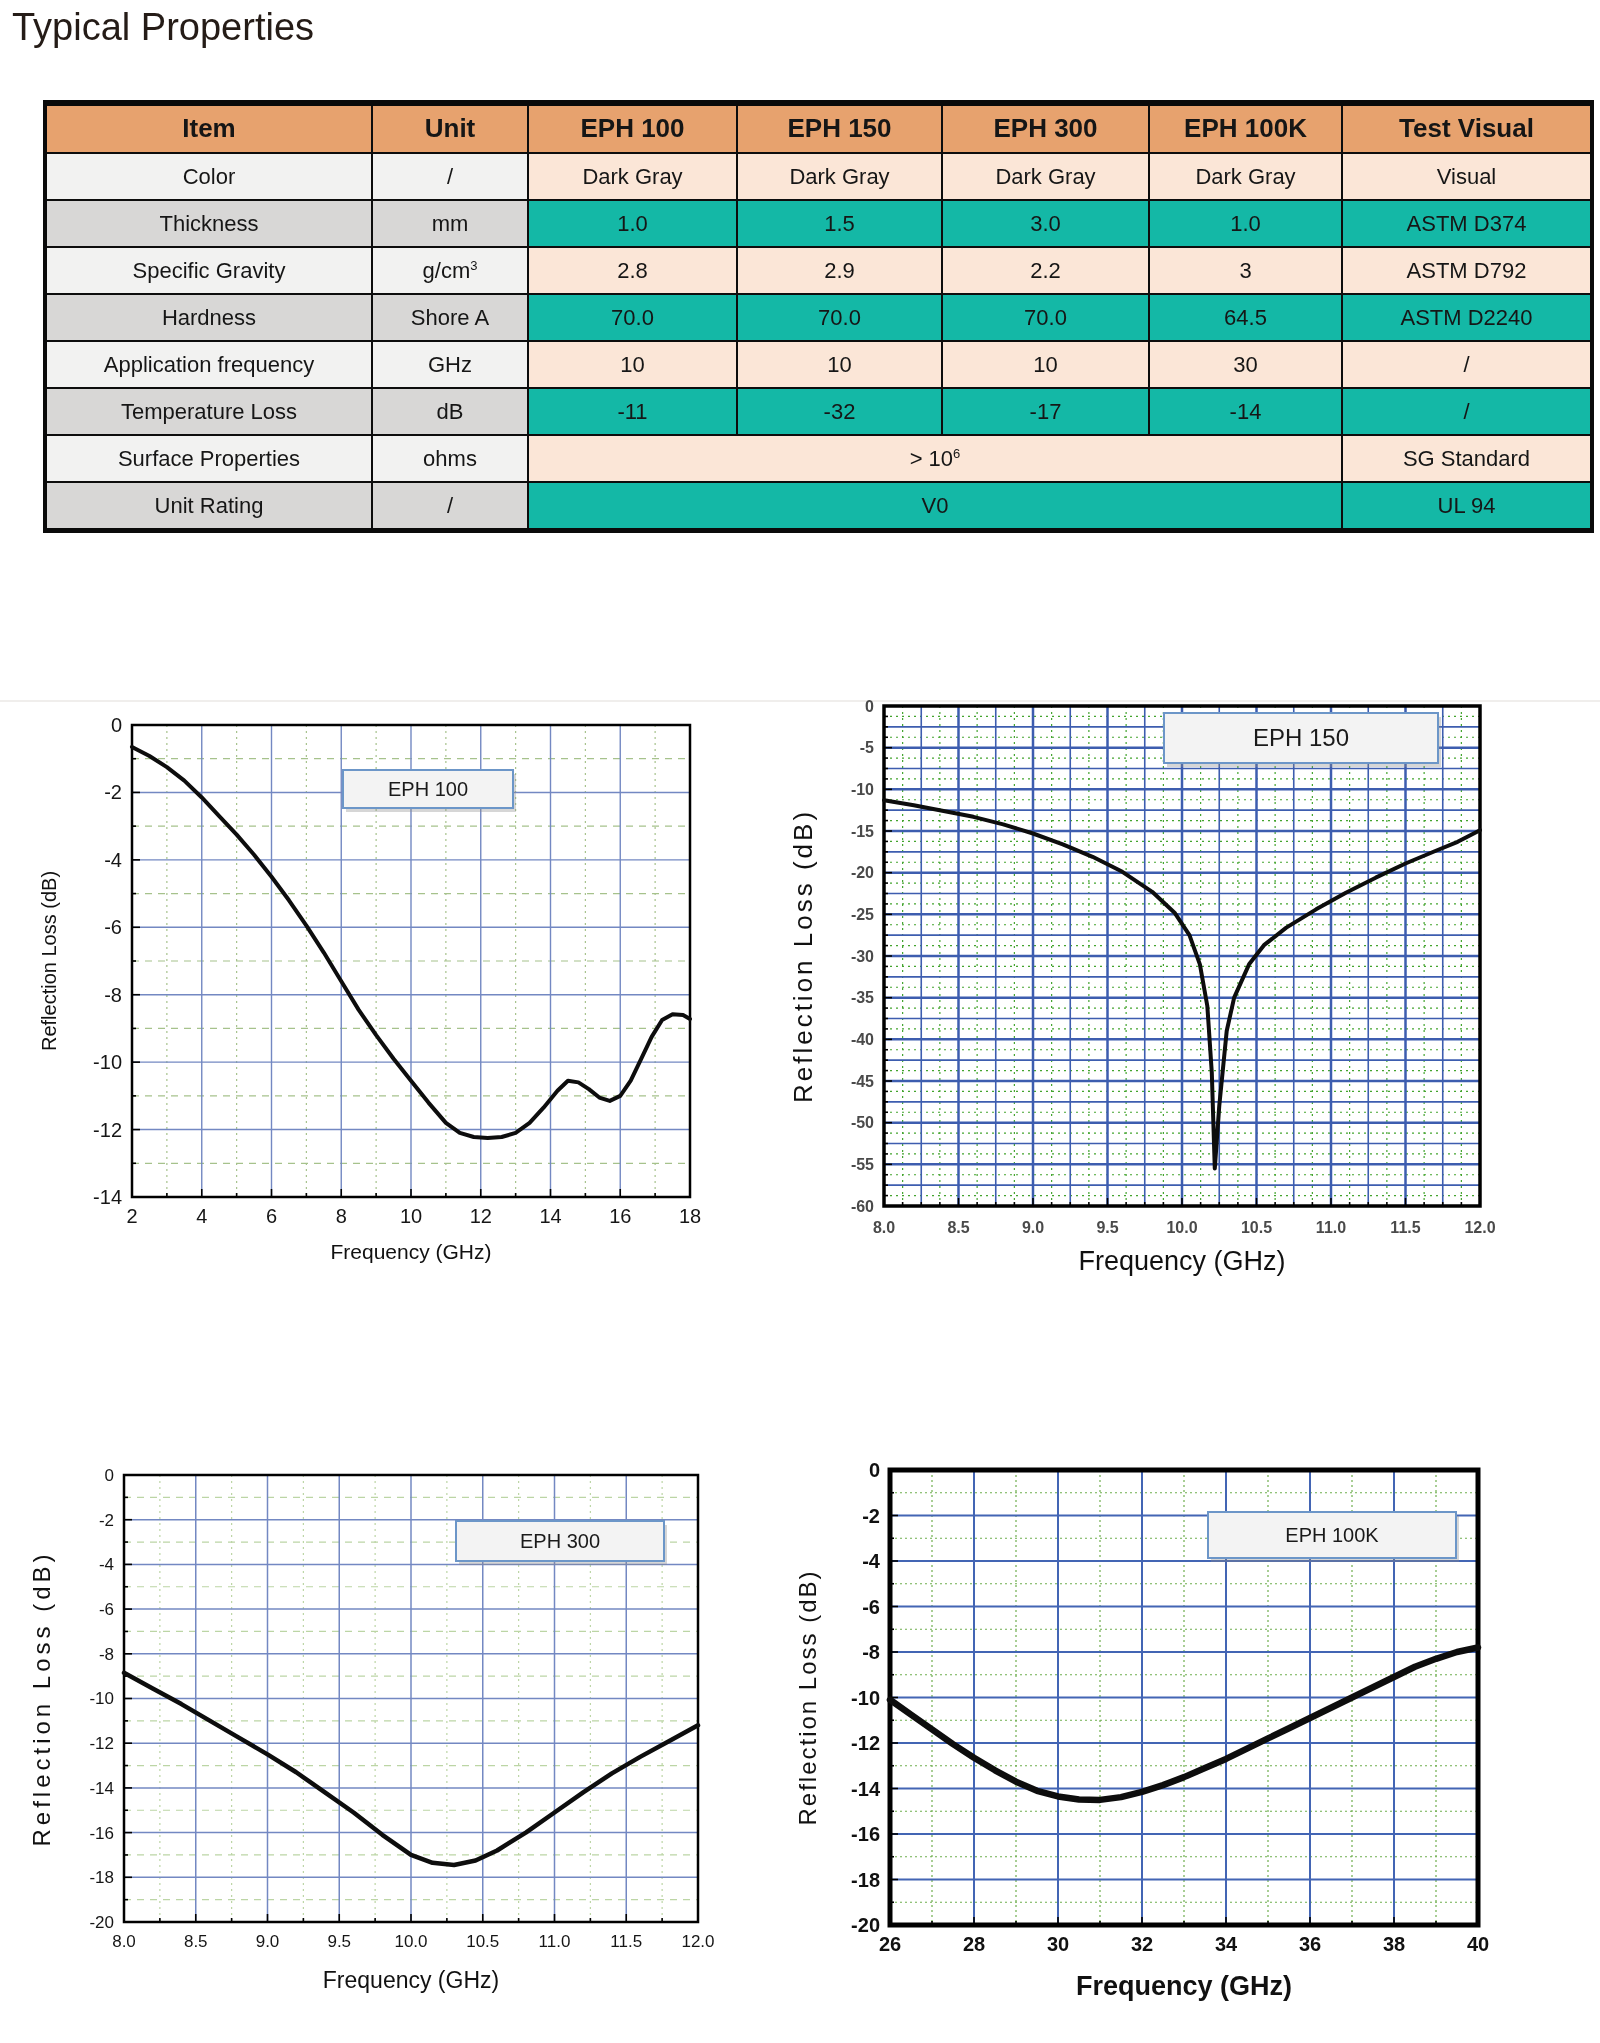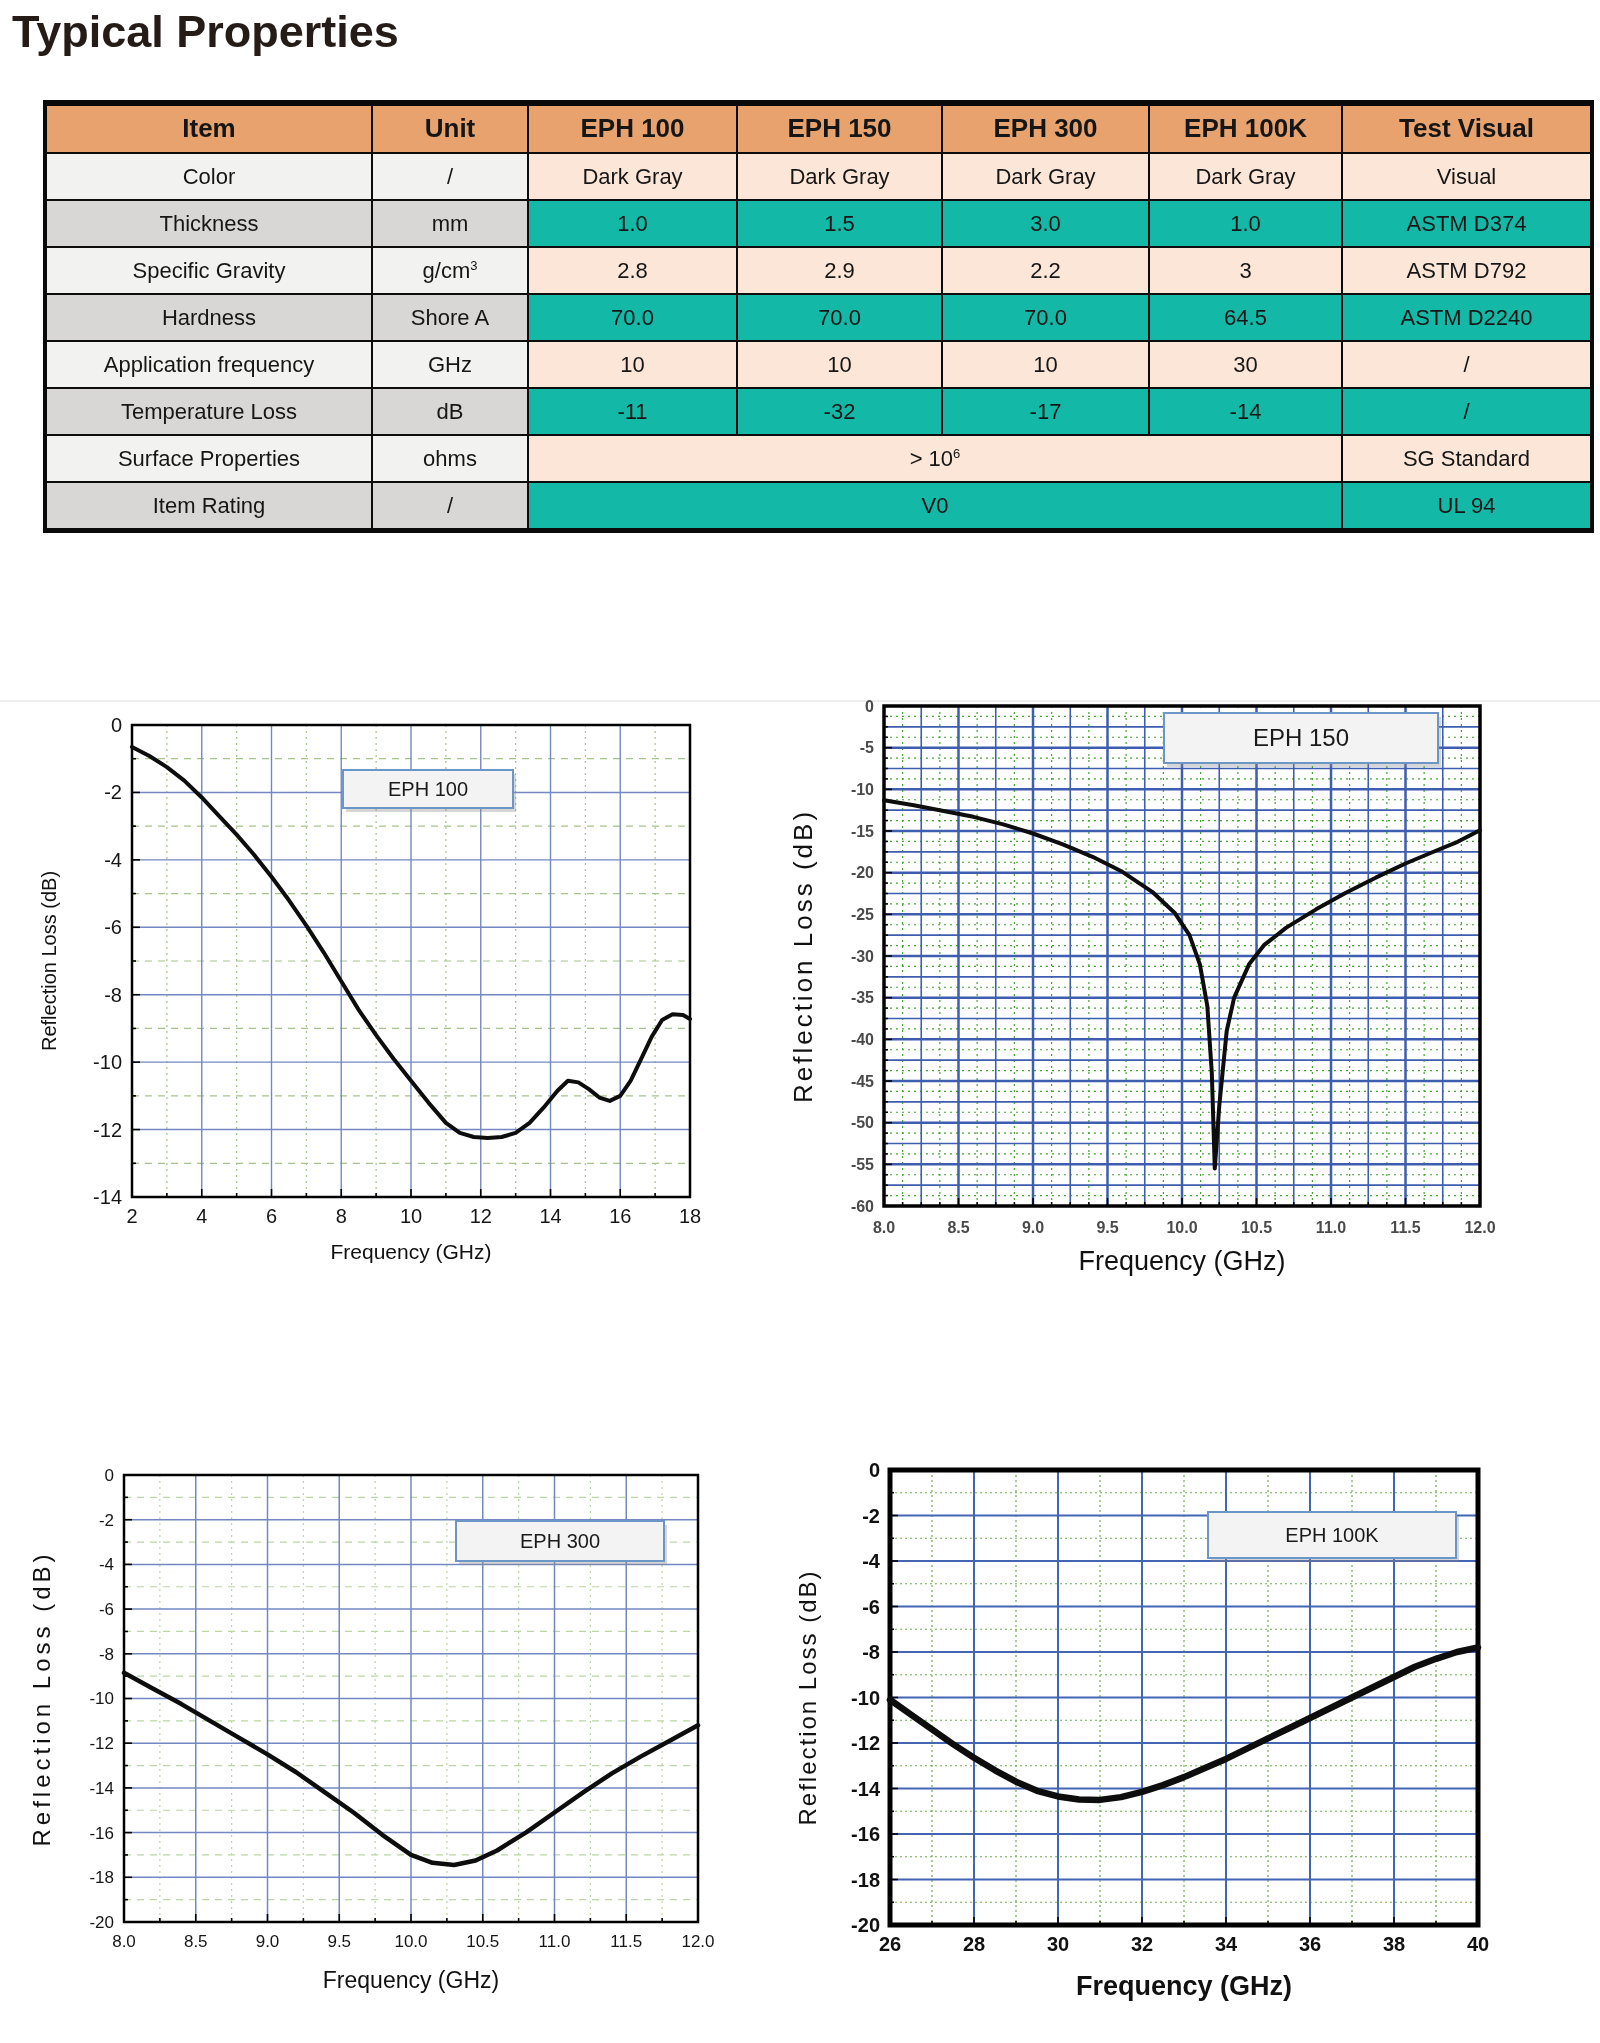--- a/index.html
+++ b/index.html
@@ -5,21 +5,21 @@
   html,body{margin:0;padding:0;background:#ffffff;}
   .page{
     position:relative;
     width:1600px;height:2043px;
     background:#ffffff;
     font-family:"Liberation Sans", sans-serif;
     overflow:hidden;
   }
   .page-title{
     position:absolute;left:12px;top:6px;
-    font-size:45px;font-weight:700;color:#251c17;
+    font-size:38px;font-weight:400;color:#251c17;
     letter-spacing:0px;
   }
   .props-table{
     position:absolute;left:43px;top:100px;
     border-collapse:collapse;table-layout:fixed;
     width:1547px;
     border:4px solid #0a0a0a;border-top-width:6px;border-bottom-width:5px;
   }
   .props-table td,.props-table th{
     border:2px solid #0d0d0d;
@@ -125,21 +125,21 @@
           <td class="c-data-dark">-14</td>
           <td class="c-data-dark">/</td>
         </tr>
         <tr>
           <td class="c-item-light">Surface Properties</td>
           <td class="c-item-light">ohms</td>
           <td class="c-data-light" colspan="4">&gt; 10<sup>6</sup></td>
           <td class="c-data-light">SG Standard</td>
         </tr>
         <tr>
-          <td class="c-item-dark">Item Rating</td>
+          <td class="c-item-dark">Unit Rating</td>
           <td class="c-item-dark">/</td>
           <td class="c-data-dark" colspan="4">V0</td>
           <td class="c-data-dark">UL 94</td>
         </tr>
       </tbody>
   </table>
 
   <div class="separator"></div>
 
   <div class="chart-block" style="left:0px;top:690px;">

